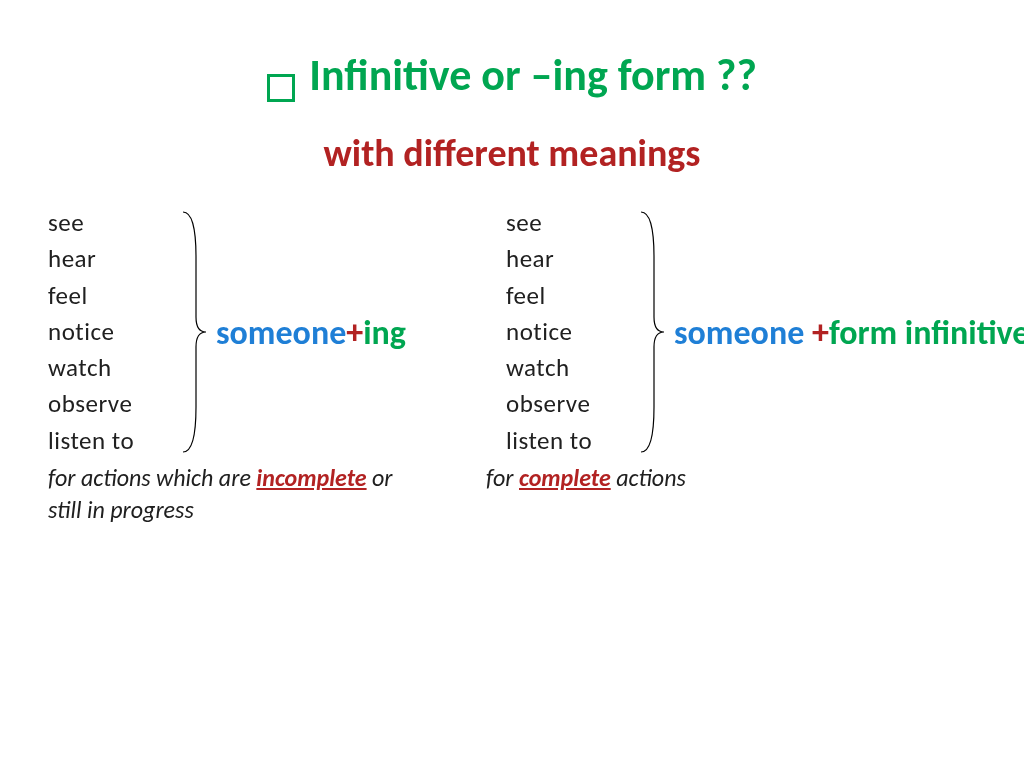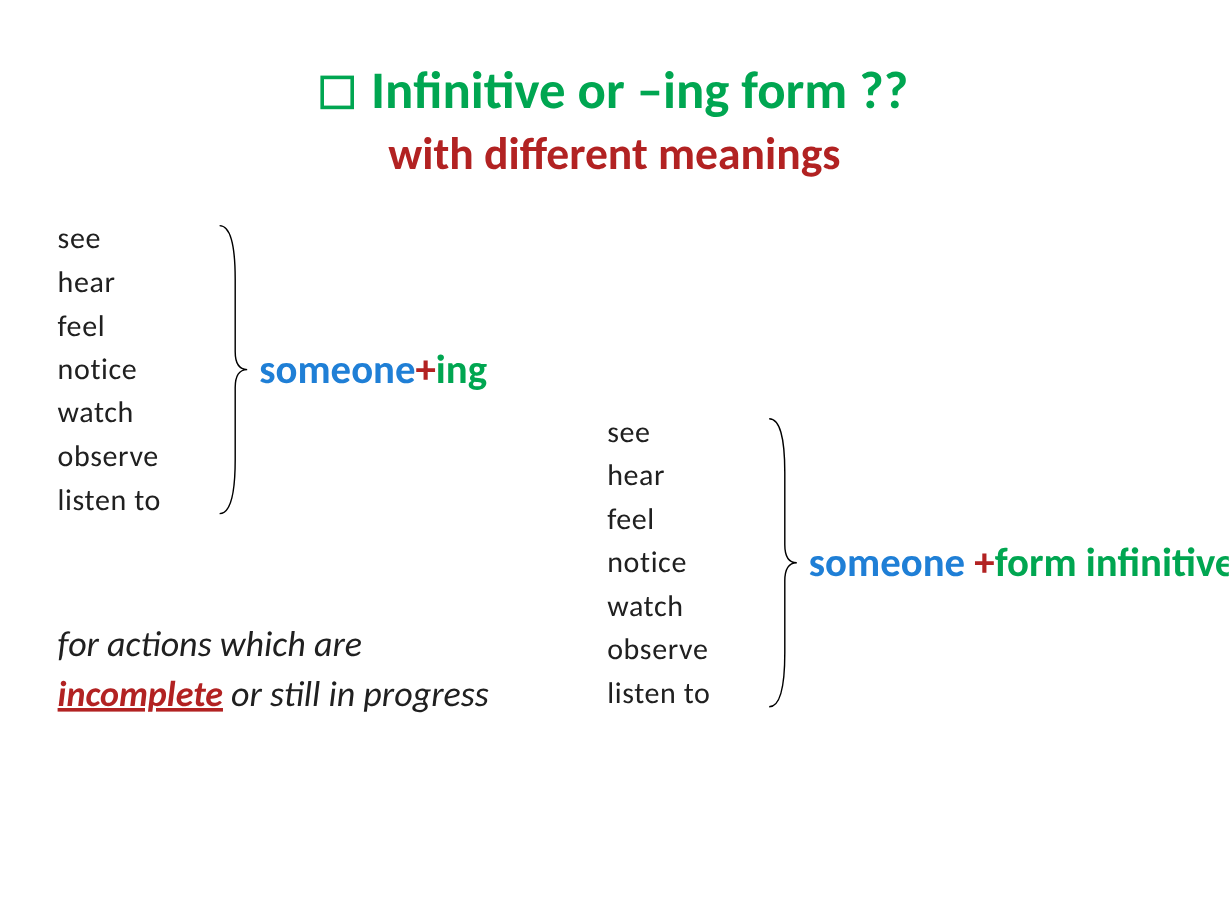--- a/index.html
+++ b/index.html
@@ -10,46 +10,45 @@
     font-family: Calibri, 'Segoe UI', sans-serif;
     position: relative;
     overflow: hidden;
   }
   .header {
     text-align: center;
     padding-top: 48px;
   }
   .title-line {
     display: inline-flex;
-    align-items: center;
+    align-items: flex-end;
     gap: 14px;
   }
   .bullet-square {
     width: 28px;
     height: 28px;
     border: 3px solid #00A651;
     display: inline-block;
     margin-top: 4px;
   }
   .main-title {
     color: #00A651;
     font-size: 44px;
     font-weight: bold;
   }
   .subtitle {
     color: #B22222;
     font-size: 38px;
     font-weight: bold;
-    margin-top: 4px;
+    margin-top: 24px;
   }
   .columns {
     display: flex;
     padding: 26px 20px 0 48px;
     gap: 0;
-    align-items: flex-end;
   }
   .col {
     position: relative;
     flex: 0 0 50%;
     display: flex;
     flex-direction: column;
   }
   .verblist-wrap {
     display: flex;
     align-items: center;
@@ -73,22 +72,21 @@
   .pattern {
     font-size: 34px;
     font-weight: bold;
     color: #1F7FD6;
     white-space: nowrap;
     align-self: center;
   }
   .pattern .plus { color: #B22222; }
   .pattern .tail { color: #00A651; }
   .explain {
-    margin-top: 80px;
-    font-size: 30px;
+    font-size: 24px;
     font-style: italic;
     color: #202020;
     line-height: 1.35;
     max-width: 360px;
   }
   .explain .hl {
     color: #B22222;
     text-decoration: underline;
     font-weight: bold;
     font-style: italic;
@@ -143,15 +141,18 @@
         <div>observe</div>
         <div>listen to</div>
       </div>
       <svg class="brace-svg" viewBox="0 0 30 250">
         <path d="M 5 5 Q 18 5 18 50 L 18 110 Q 18 125 28 125 Q 18 125 18 140 L 18 200 Q 18 245 5 245" fill="none" stroke="#000" stroke-width="1.2"></path>
       </svg>
       <div class="pattern">
         <span>someone </span><span class="plus">+</span><span class="tail">form infinitive</span>
       </div>
     </div>
+    <div class="explain">
+      <span>for </span><span class="hl">complete</span><span> actions</span>
+    </div>
   </div>
 
 </div>
 
 </body></html>

